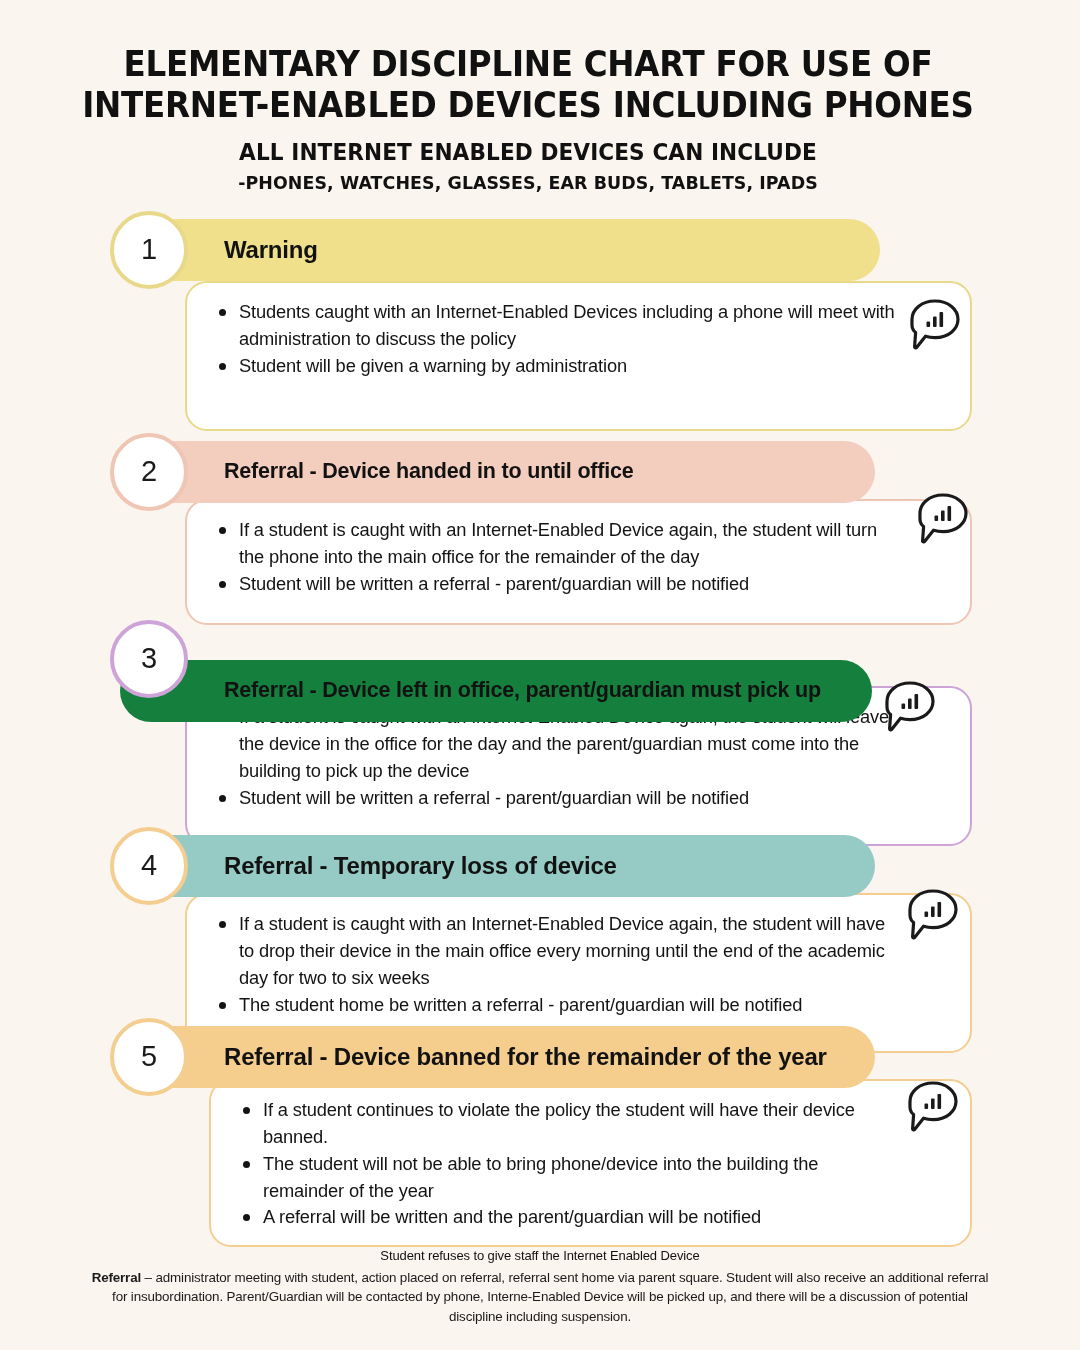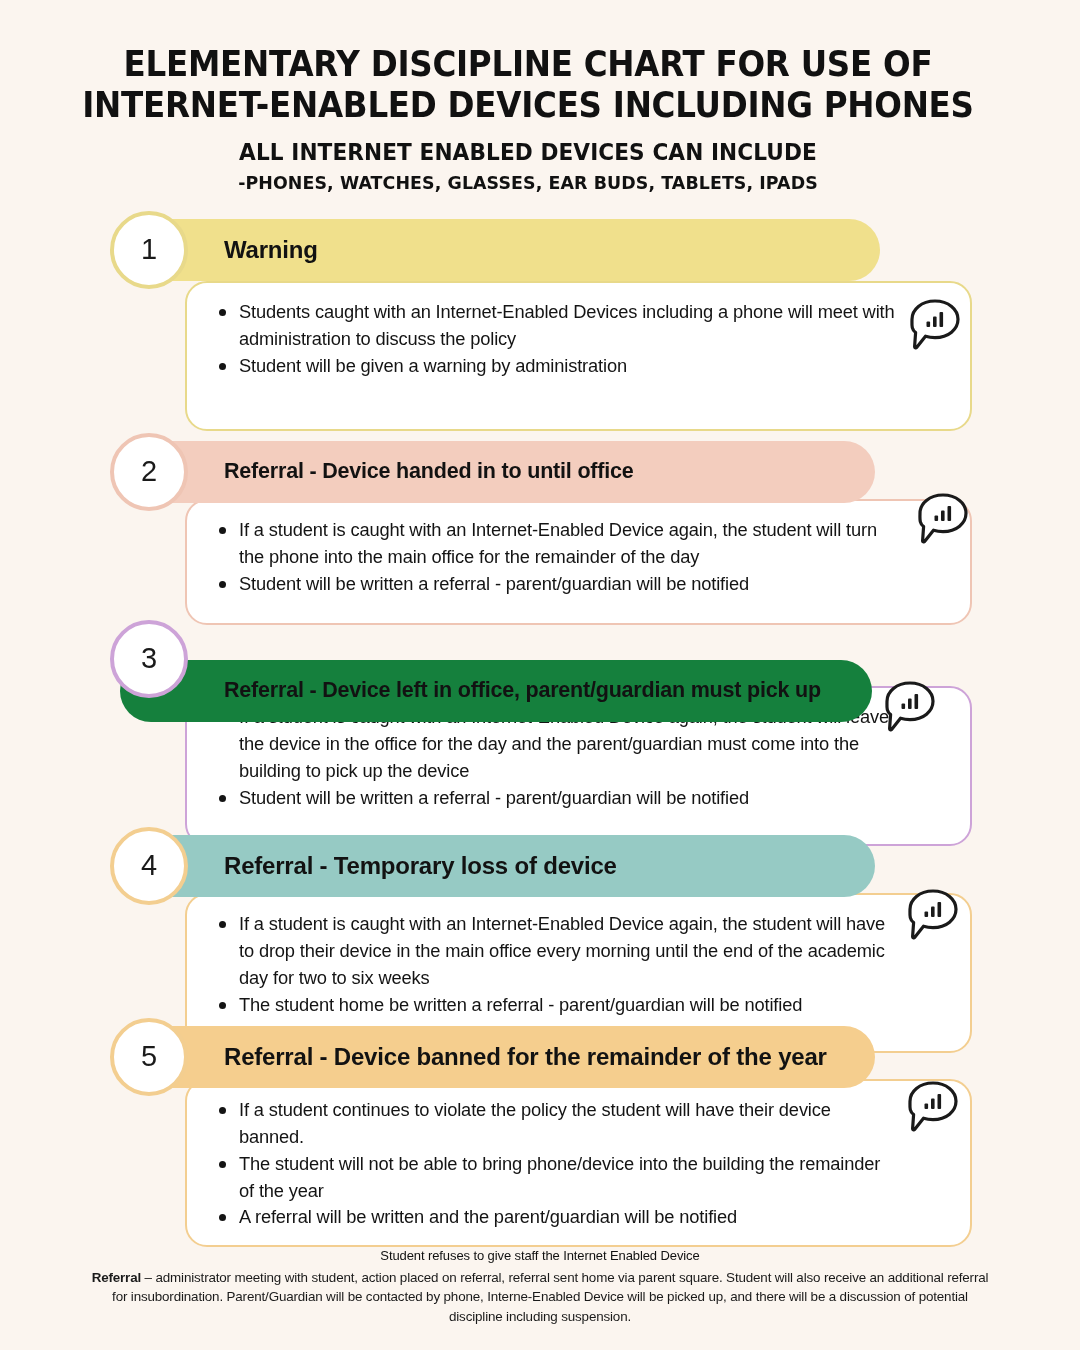--- a/index.html
+++ b/index.html
@@ -283,21 +283,21 @@
     <div class="bubble-icon" style="top:668px;right:120px;">
         <svg viewBox="0 0 54 56" xmlns="http://www.w3.org/2000/svg">
   <path d="M27 4 C40.5 4 50 12.4 50 22.3 C50 32.2 40.5 40.6 27 40.6 C23.6 40.6 20.4 40.1 17.5 39.2 L8.6 50.5 C7.9 51.4 6.5 50.8 6.6 49.7 L7.6 35.6 C3.1 32.1 4 27.5 4 22.3 C4 12.4 13.5 4 27 4 Z" fill="#FFFFFF" stroke="#1a1a1a" stroke-width="3.2" stroke-linejoin="round"></path>
   <rect x="18.5" y="24.5" width="3.6" height="5.6" rx="1" fill="#1a1a1a"></rect>
   <rect x="25" y="19.5" width="3.6" height="10.6" rx="1" fill="#1a1a1a"></rect>
   <rect x="31.5" y="15" width="3.6" height="15.1" rx="1" fill="#1a1a1a"></rect>
 </svg>
       </div>
   </div>
     <div class="step">
-    <div class="card" style="top:860px;height:168px;border-color:#F3CE90;">
+    <div class="card" style="top:860px;height:168px;border-color:#F3CE90;margin-left:24px;">
       <ul class="bullets">
         <li>If a student continues to violate the policy the student will have their device banned.</li>
           <li>The student will not be able to bring phone/device into the building the remainder of the year</li>
           <li>A referral will be written and the parent/guardian will be notified</li>
       </ul>
     </div>
     <div class="pill big" style="top:807px;background:#F5CE8E;right:205px;">
       <span class="pill-label">Referral - Device banned for the remainder of the year</span>
     </div>
     <div class="badge" style="top:799px;border-color:#F3CE90;">

